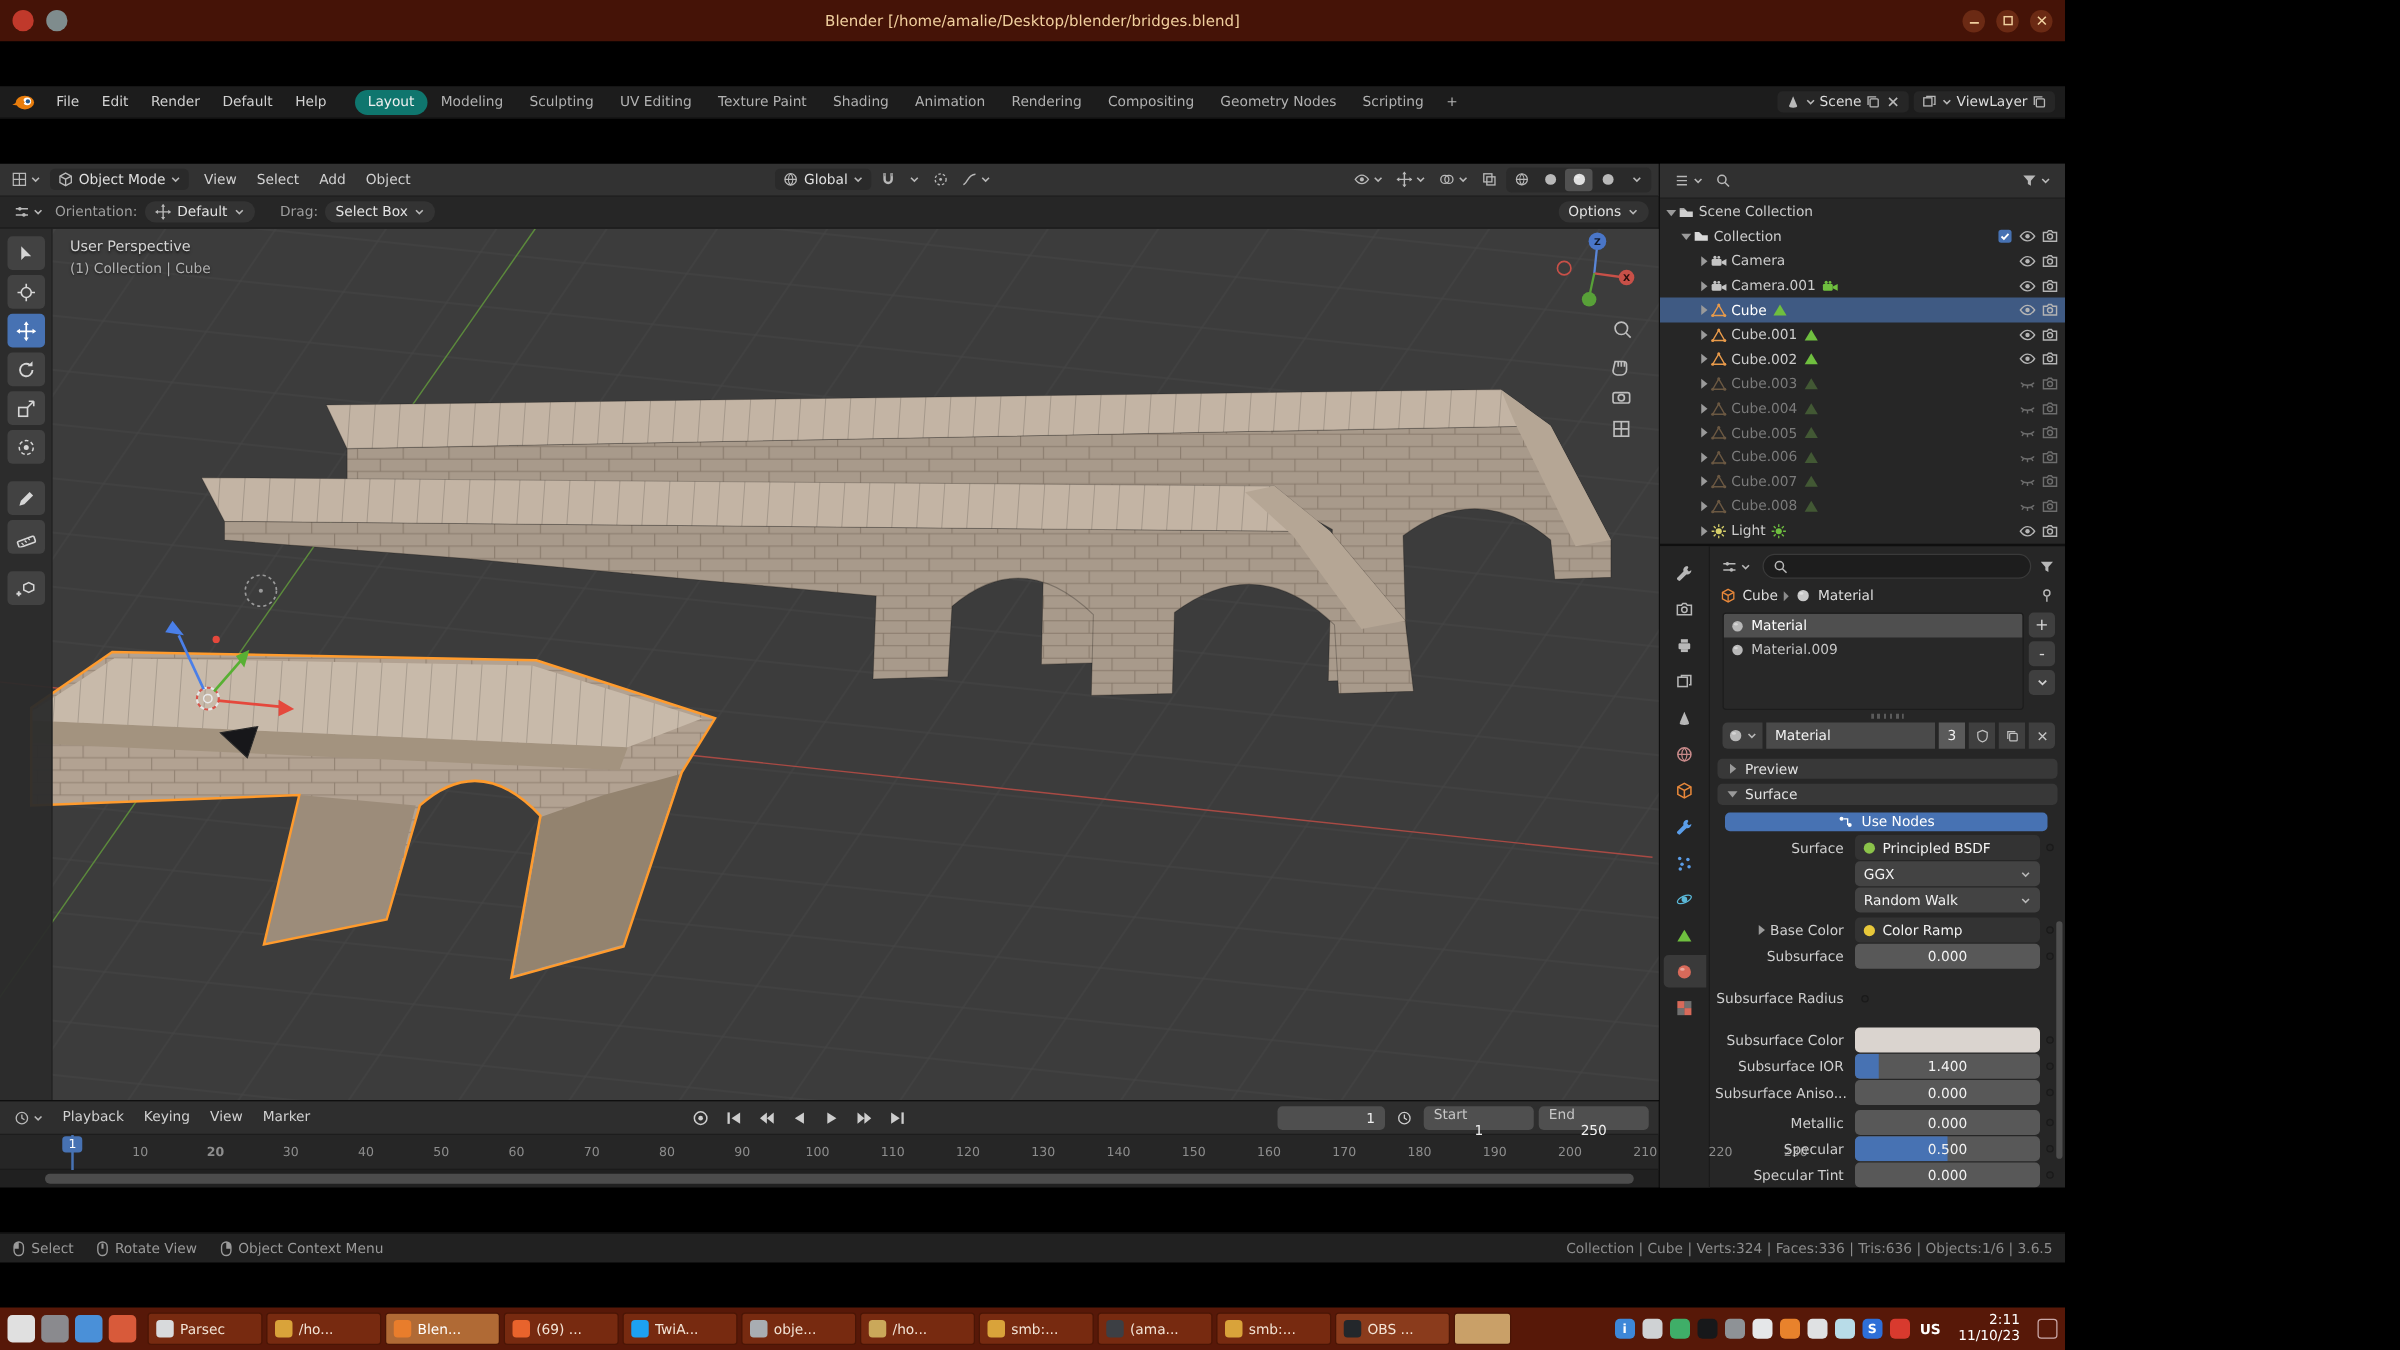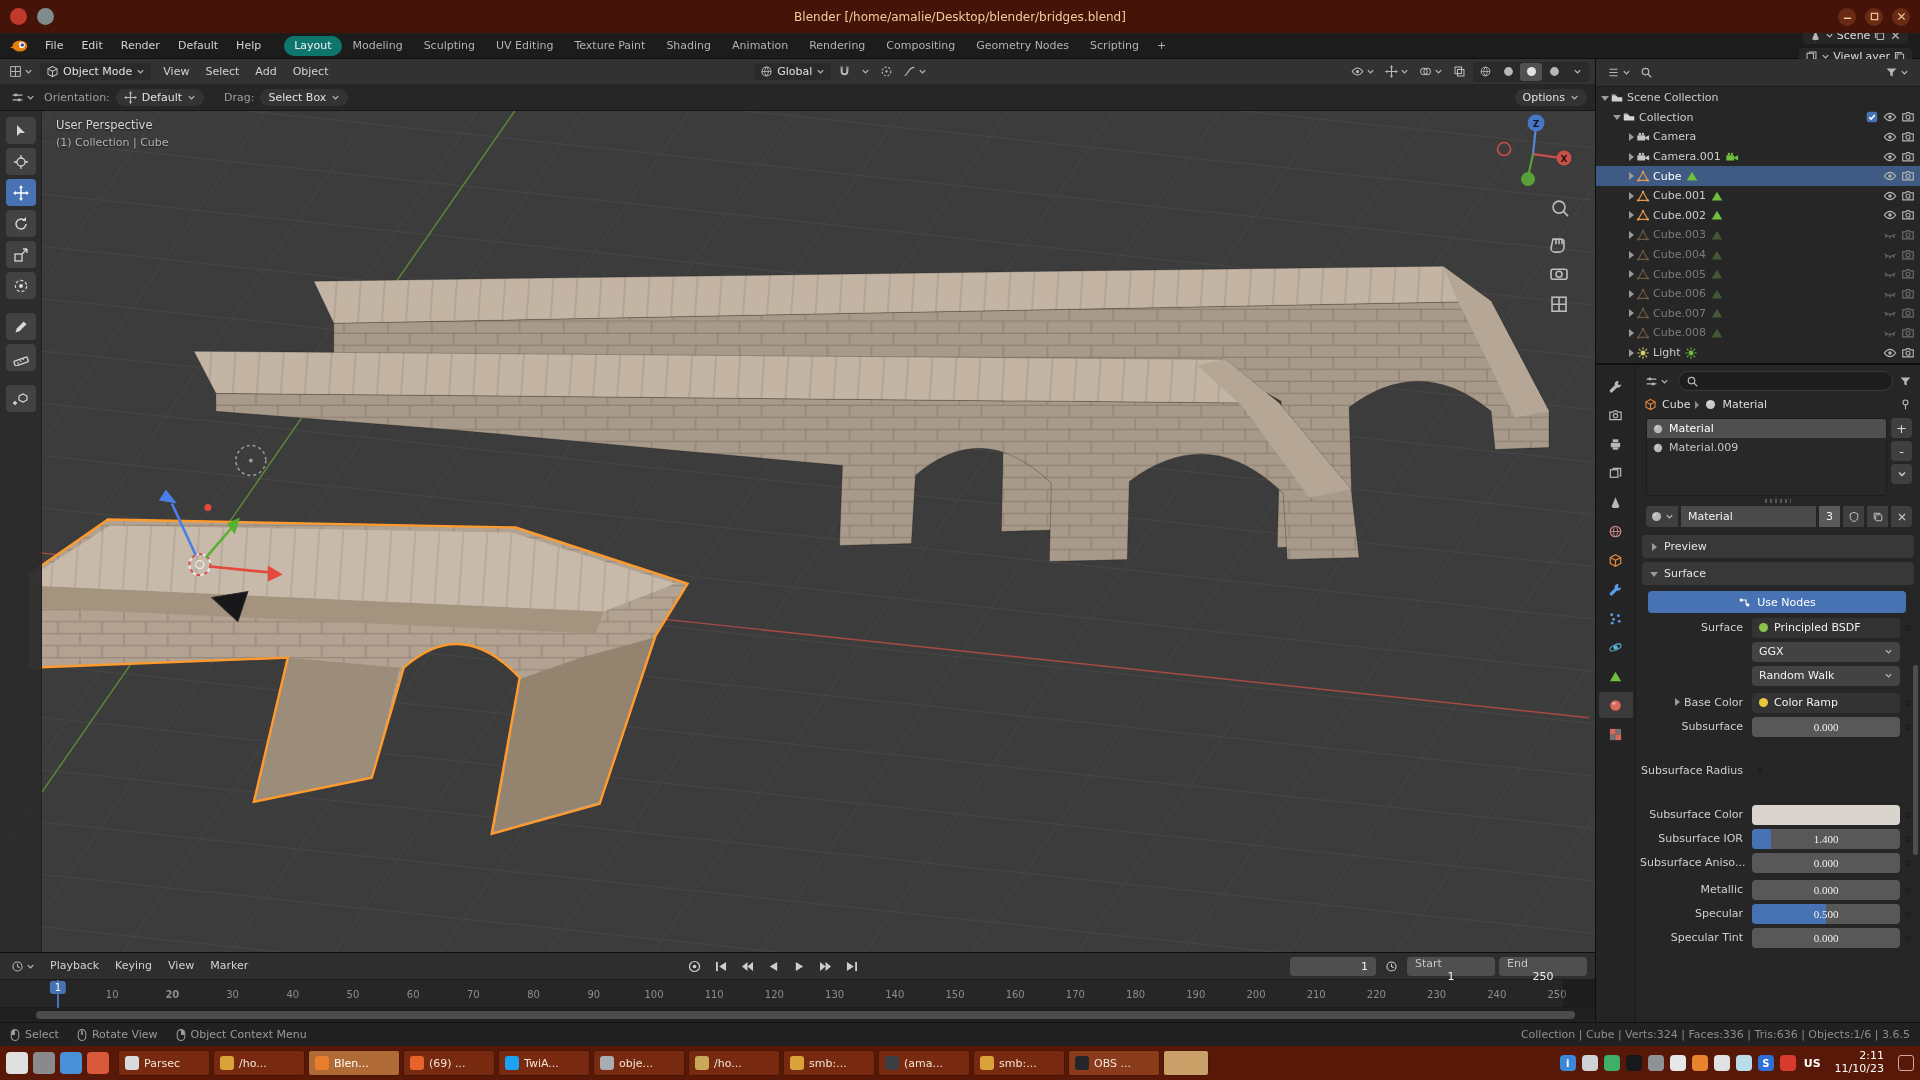--- a/index.html
+++ b/index.html
@@ -1,38 +1,38 @@
 <!DOCTYPE html>
 <html><head>
 <meta charset="utf-8">
 <style>
   * { margin:0; padding:0; box-sizing:border-box; }
   html,body { width:1920px; height:1080px; overflow:hidden; background:#000; }
   body { font-family:"DejaVu Sans","Liberation Sans",sans-serif; font-size:11px; color:#c8c8c8; }
-  .screen { width:1920px; height:1080px; display:flex; flex-direction:column; }
+  .screen { width:1652px; height:1080px; display:flex; flex-direction:column;gap:36px; }
 
   
   .titlebar { height:33px; background:#451307; display:flex; align-items:center; position:relative; flex:0 0 auto; }
   .titlebar .tleft { display:flex; gap:10px; margin-left:10px; }
   .tb-circ { width:17px; height:17px; border-radius:50%; }
   .titlebar .title { position:absolute; left:0; right:0; text-align:center; color:#f0cf9e; font-size:12px; pointer-events:none; }
   .titlebar .tright { margin-left:auto; display:flex; gap:9px; margin-right:10px; }
   .winbtn { width:18px; height:18px; border-radius:50%; background:#6b2a14; color:#f0cf9e; display:flex; align-items:center; justify-content:center; }
   .winbtn svg { width:9px; height:9px; }
 
   
   .topbar { height:26px; background:#1c1c1c; display:flex; align-items:center; border-bottom:1px solid #0f0f0f; flex:0 0 auto; }
   .blender-logo { width:22px; height:16px; margin:0 6px 0 8px; }
   .menus { display:flex; }
   .menu-item { padding:0 9px; line-height:25px; color:#d2d2d2; }
   .tabs { display:flex; margin-left:14px; gap:1px; align-items:center; }
   .tab { padding:2px 10px; border-radius:4px; color:#b2b2b2; line-height:16px; }
   .tab.active { background:#0f766e; color:#f0f0f0;border-radius:10px; }
   .addtab { color:#b2b2b2; padding:0 8px; }
-  .tb-right { margin-left:auto; display:flex; align-items:center; gap:4px; margin-right:8px;flex-direction:column; }
+  .tb-right { margin-left:auto; display:flex; align-items:center; gap:4px; margin-right:8px; }
   .pillgrp { display:flex; align-items:center; gap:3px; background:#262626; border-radius:4px; padding:2px 6px; }
   .pillgrp .lbl { color:#dcdcdc; }
   .ic { width:13px; height:13px; color:#b8b8b8; flex:0 0 auto; }
   .ic.sm { width:9px; height:9px; }
 
   
   .workspace { flex:1 1 auto; display:flex; min-height:0; }
   .left-col { flex:1 1 auto; display:flex; flex-direction:column; min-width:0; border-right:1px solid #0f0f0f; }
 
   .vp-header { height:26px; background:#323232; display:flex; align-items:center; padding:0 6px; gap:4px; border-bottom:1px solid #262626; }
@@ -125,21 +125,21 @@
   .db-name { flex:1; background:#4a4a4a; height:21px; display:flex; align-items:center; padding:0 7px; color:#f2f2f2; }
   .db-users { background:#5a5a5a; height:21px; display:flex; align-items:center; padding:0 7px; color:#f0f0f0; }
   .db-ib { width:21px; height:21px; background:#3f3f3f; display:flex; align-items:center; justify-content:center; color:#c2c2c2; }
   .db-ib.last { border-radius:0 4px 4px 0; }
   .db-ib svg { width:12px; height:12px; }
   .panel-h { display:flex; align-items:center; gap:5px; background:#383838; border-radius:4px; margin:4px 6px 0 6px; height:23px; padding:0 7px; color:#e2e2e2; }
   .prow { display:flex; align-items:center; height:23px; padding:0 4px 0 4px; margin-top:1px; }
   .plabel { flex:0 0 112px; text-align:right; padding-right:9px; color:#cfcfcf; white-space:nowrap; overflow:hidden; }
   .plabel .exp { display:inline-block; width:0; height:0; border-left:5px solid #9a9a9a; border-top:4px solid transparent; border-bottom:4px solid transparent; margin-right:4px; }
   .pfield { flex:1; position:relative; height:20px; border-radius:4px; overflow:hidden; display:flex; align-items:center; justify-content:center; color:#f2f2f2; }
-  .pfield.slider { background:#585858;font-family:Liberation Serif, serif; }
+  .pfield.slider { background:#585858; }
   .pfield .fill { position:absolute; left:0; top:0; bottom:0; background:#4772b3; }
   .pfield .val { position:relative; z-index:1; }
   .pfield.drop { background:#434343; justify-content:flex-start; padding:0 7px; gap:6px; }
   .pfield.drop .chev { margin-left:auto; }
   .pfield.shader { background:#333; justify-content:flex-start; padding:0 7px; gap:6px; }
   .sdot { width:9px; height:9px; border-radius:50%; flex:0 0 auto; }
   .pdot { flex:0 0 16px; display:flex; justify-content:center; }
   .pdot i { width:6px; height:6px; border-radius:50%; background:#242424; border:1px solid #1a1a1a; }
   .triple { flex:1; display:flex; flex-direction:column; gap:1px; }
   .tval { height:19px; background:#585858; display:flex; align-items:center; justify-content:center; color:#f2f2f2; }

